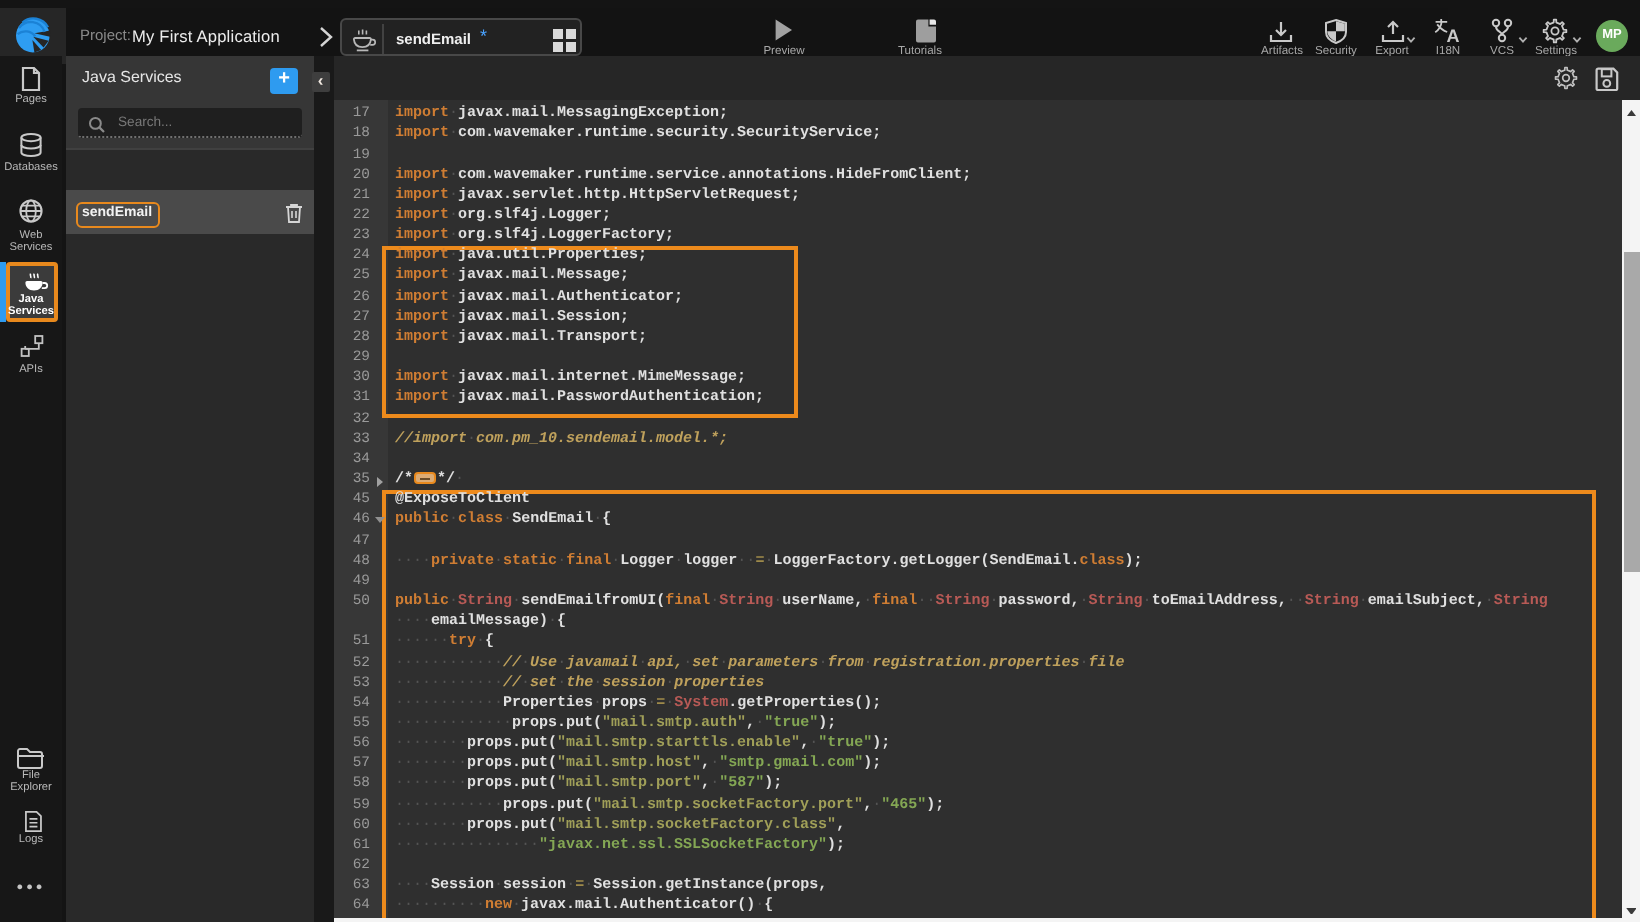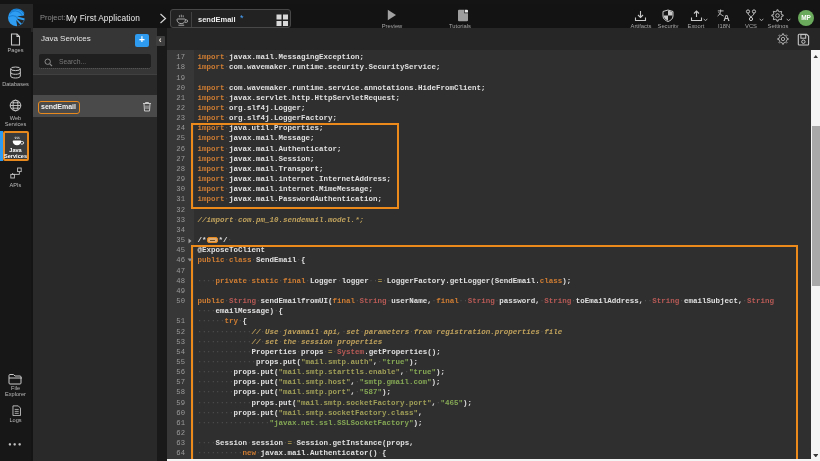--- a/index.html
+++ b/index.html
@@ -298,21 +298,20 @@
 <div class="cl" style="top:12.86px"><i class="k">import</i><i class="w">·</i>com.wavemaker.runtime.security.SecurityService;</div>
 <div class="cl" style="top:33.18px"><i class="k">import</i><i class="w">·</i>com.wavemaker.runtime.service.annotations.HideFromClient;</div>
 <div class="cl" style="top:43.34px"><i class="k">import</i><i class="w">·</i>javax.servlet.http.HttpServletRequest;</div>
 <div class="cl" style="top:53.50px"><i class="k">import</i><i class="w">·</i>org.slf4j.Logger;</div>
 <div class="cl" style="top:63.66px"><i class="k">import</i><i class="w">·</i>org.slf4j.LoggerFactory;</div>
 <div class="cl" style="top:73.82px"><i class="k">import</i><i class="w">·</i>java.util.Properties;</div>
 <div class="cl" style="top:83.98px"><i class="k">import</i><i class="w">·</i>javax.mail.Message;</div>
 <div class="cl" style="top:94.14px"><i class="k">import</i><i class="w">·</i>javax.mail.Authenticator;</div>
 <div class="cl" style="top:104.30px"><i class="k">import</i><i class="w">·</i>javax.mail.Session;</div>
 <div class="cl" style="top:114.46px"><i class="k">import</i><i class="w">·</i>javax.mail.Transport;</div>
-<div class="cl" style="top:124.62px"><i class="k">import</i><i class="w">·</i>javax.mail.internet.InternetAddress;</div>
 <div class="cl" style="top:134.78px"><i class="k">import</i><i class="w">·</i>javax.mail.internet.MimeMessage;</div>
 <div class="cl" style="top:144.94px"><i class="k">import</i><i class="w">·</i>javax.mail.PasswordAuthentication;</div>
 <div class="cl" style="top:165.26px"><i class="c">//import<i class="w">·</i>com.pm_10.sendemail.model.*;</i></div>
 <div class="cl" style="top:185.58px">/*<i class="pill"><i class="pm"></i></i>*/<i class="w">·</i></div>
 <div class="cl" style="top:195.74px">@ExposeToClient</div>
 <div class="cl" style="top:205.90px"><i class="k">public</i><i class="w">·</i><i class="k">class</i><i class="w">·</i>SendEmail<i class="w">·</i>{</div>
 <div class="cl" style="top:226.22px"><i class="d">····</i><i class="k">private</i><i class="w">·</i><i class="k">static</i><i class="w">·</i><i class="k">final</i><i class="w">·</i>Logger<i class="w">·</i>logger<i class="w">·</i><i class="w">·</i><i class="o">=</i><i class="w">·</i>LoggerFactory.getLogger(SendEmail.<i class="k">class</i>);</div>
 <div class="cl" style="top:246.54px"><i class="k">public</i><i class="w">·</i><i class="t">String</i><i class="w">·</i>sendEmailfromUI(<i class="k">final</i><i class="w">·</i><i class="t">String</i><i class="w">·</i>userName,<i class="w">·</i><i class="k">final</i><i class="w">·</i><i class="w">·</i><i class="t">String</i><i class="w">·</i>password,<i class="w">·</i><i class="t">String</i><i class="w">·</i>toEmailAddress,<i class="w">·</i><i class="w">·</i><i class="t">String</i><i class="w">·</i>emailSubject,<i class="w">·</i><i class="t">String</i></div>
 <div class="cl" style="top:256.70px"><i class="d">····</i>emailMessage)<i class="w">·</i>{</div>
 <div class="cl" style="top:266.86px"><i class="d">······</i><i class="k">try</i><i class="w">·</i>{</div>

